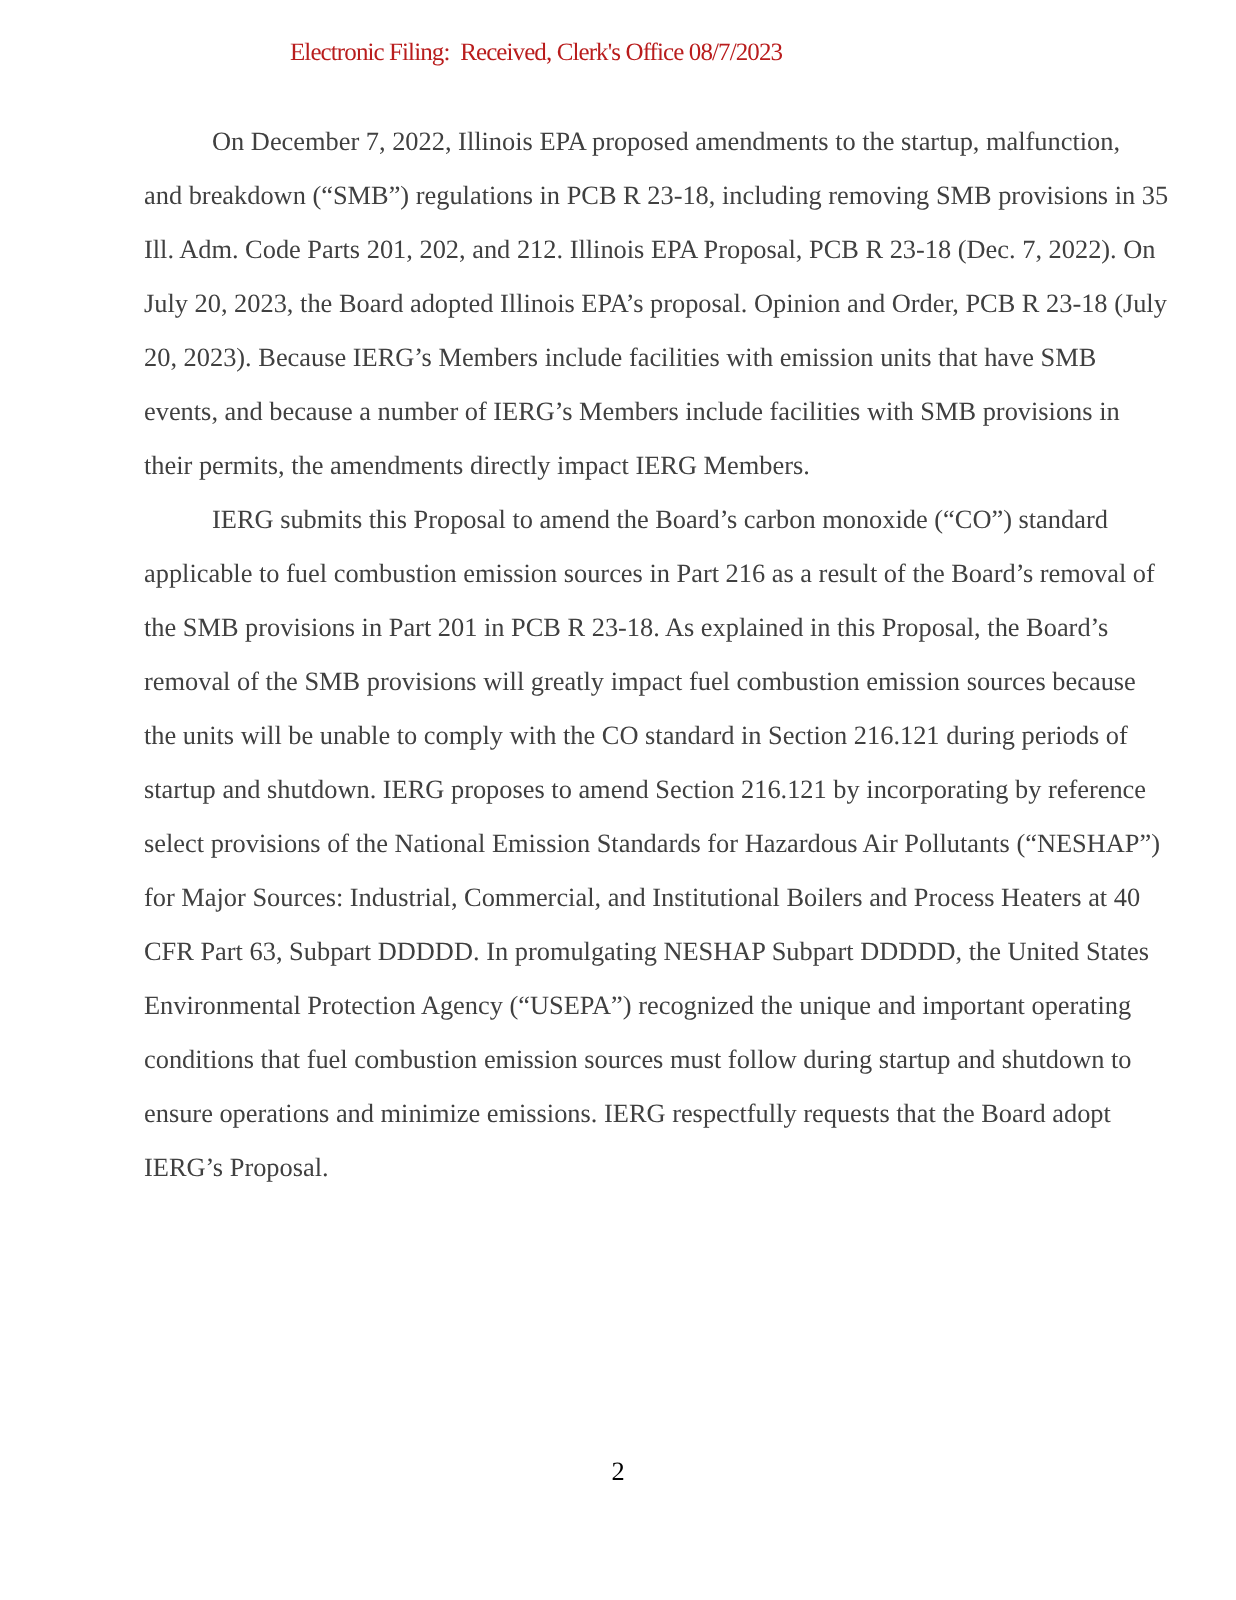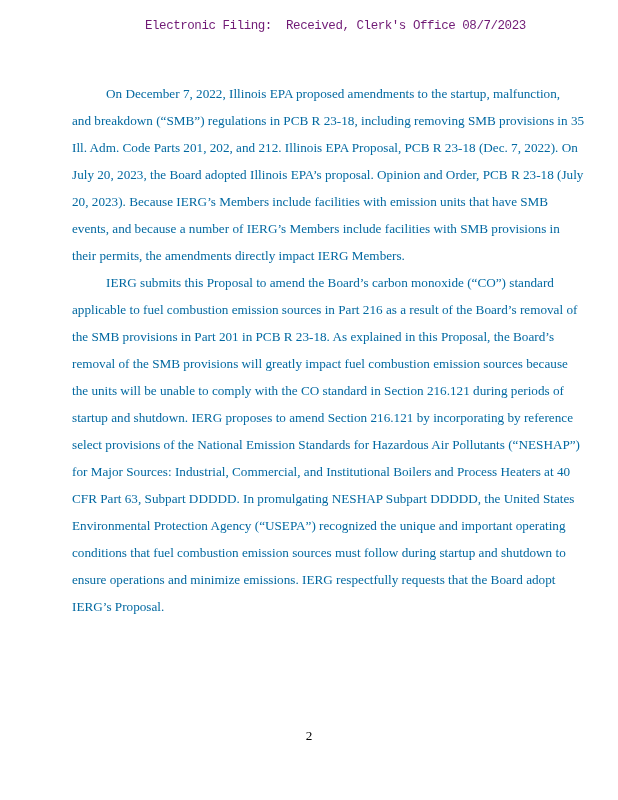--- a/index.html
+++ b/index.html
@@ -12,35 +12,35 @@
     width: 618px;
     height: 800px;
     background: #ffffff;
     overflow: hidden;
     color: #000000;
   }
   .filing-stamp {
     position: absolute;
     top: 19px;
     left: 145px;
-    font-family: Liberation Mono, monospace;
+    font-family: Liberation Serif, serif;
     font-size: 12.5px;
     letter-spacing: -0.45px;
     white-space: pre;
-    color: #701a75;
+    color: #b91c1c;
   }
   .body-text {
     position: absolute;
-    top: 80px;
+    top: 57px;
     left: 72px;
     width: 500px;
     font-family: "Liberation Serif", "DejaVu Serif", serif;
     font-size: 13.2px;
     line-height: 27px;
-    color: #0369a1;
+    color: #404040;
   }
   .para {
     white-space: pre;          
     text-indent: 34px;         
     margin: 0;
   }
   .page-number {
     position: absolute;
     top: 722px;
     left: 0;

